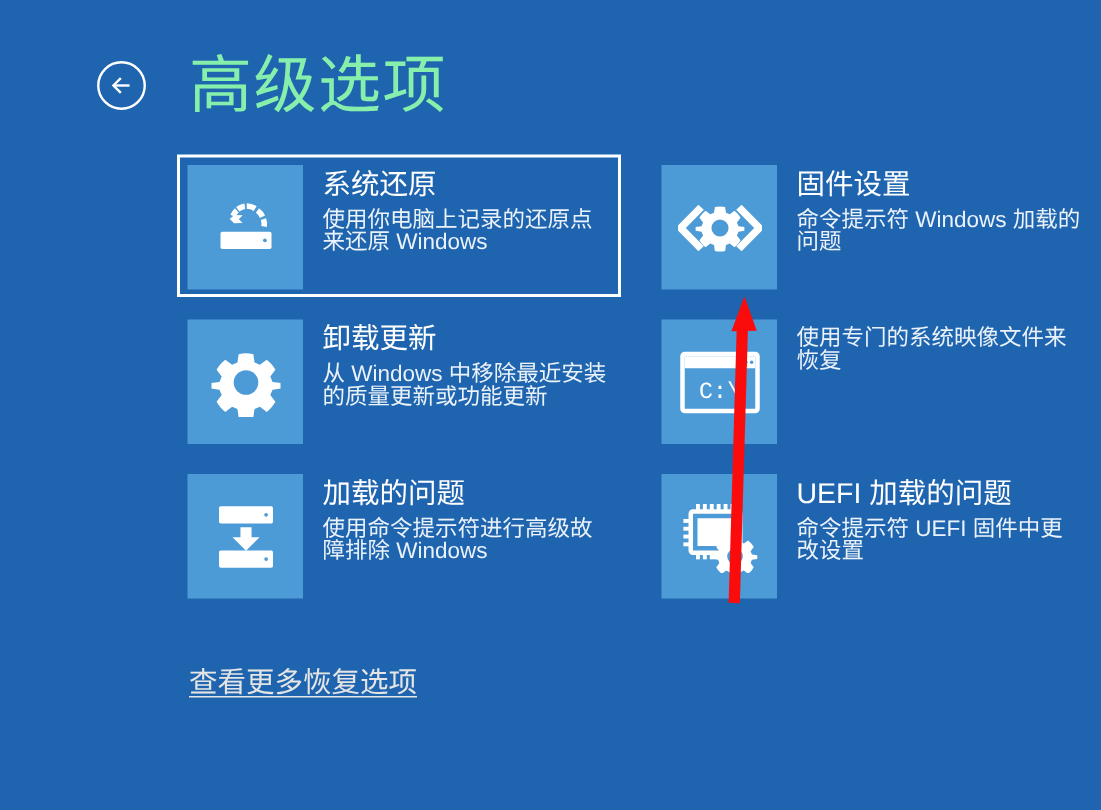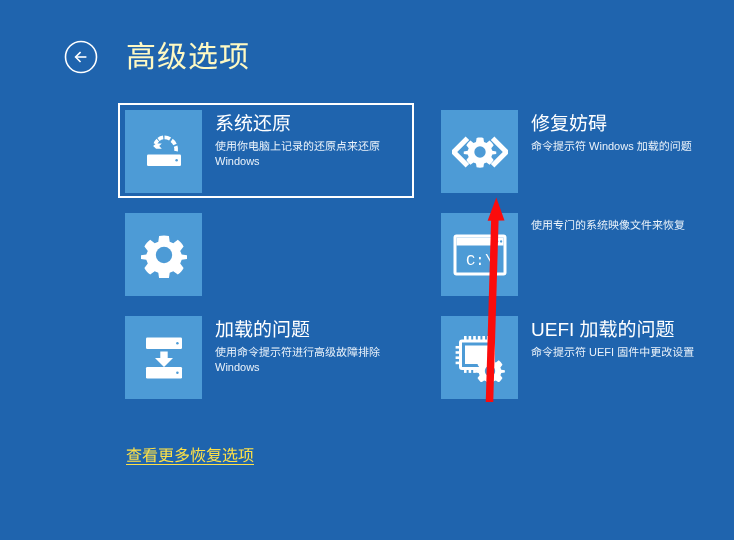--- a/index.html
+++ b/index.html
@@ -35,25 +35,25 @@
   }
   .back-btn {
     width: 38px;
     height: 38px;
     flex: 0 0 38px;
     display: block;
     cursor: pointer;
   }
   .page-title {
     margin-left: 26px;
-    font-size: 30px;
+    font-size: 42px;
     line-height: 44px;
     font-weight: 400;
     letter-spacing: 1px;
-    color: #fef9c3;
+    color: #86efac;
     white-space: nowrap;
   }
 
   
   .grid {
     position: absolute;
     left: 118px;
     top: 103px;
     width: 616px;
     height: 305px;
@@ -100,34 +100,34 @@
   }
   .tile-title {
     font-size: 19px;
     line-height: 24px;
     font-weight: 400;
     color: #ffffff;
     white-space: nowrap;
   }
   .tile-desc {
     margin-top: 3px;
-    font-size: 11px;
+    font-size: 15px;
     line-height: 15px;
     color: #eaf2fa;
     max-width: 198px;
   }
 
   
   .more-link {
     position: absolute;
     left: 126px;
     top: 443px;
-    font-size: 16px;
+    font-size: 19px;
     line-height: 26px;
-    color: #fde047;
+    color: #e5e5e5;
     text-decoration: underline;
     text-underline-offset: 3px;
     cursor: pointer;
     white-space: nowrap;
   }
 
   
   .annotation {
     position: absolute;
     left: 0;
@@ -189,20 +189,24 @@
                        c-1.4 2.6 -3.4 4.9 -5.8 6.7 l-4.5 -3.4 -3.6 1.5 -0.8 5.6
                        c-1.6 0.4 -3.2 0.6 -4.9 0.6 s-3.3 -0.2 -4.9 -0.6
                        l-0.8 -5.6 -3.6 -1.5 -4.5 3.4 c-2.4 -1.8 -4.4 -4.1 -5.8 -6.7
                        l3.4 -4.5 -1.5 -3.6 -5.6 -0.8 c-0.2 -1.2 -0.2 -2.4 0 -3.6
                        l5.6 -0.8 1.5 -3.6 -3.4 -4.5 c1.4 -2.6 3.4 -4.9 5.8 -6.7
                        l4.5 3.4 3.6 -1.5 0.8 -5.6 c1.6 -0.4 3.2 -0.6 4.9 -0.6 z"></path>
             </g>
             <circle cx="23" cy="23" r="8.2" fill="#4d9bd6"></circle>
           </svg>
         </div>
+        <div class="tile-text">
+          <div class="tile-title">卸载更新</div>
+          <div class="tile-desc">从 Windows 中移除最近安装的质量更新或功能更新</div>
+        </div>
       </div>
 
       <div class="tile">
         <div class="tile-icon">
           <svg width="50" height="48" viewBox="0 0 50 48">
             <g fill="#ffffff">
               <rect x="7" y="3.5" width="36" height="11.5" rx="1.2"></rect>
               <rect x="7" y="33" width="36" height="11.5" rx="1.2"></rect>
               <path d="M21.3 17.5 h7.4 v6.6 h5.3 l-9.0 9.0 -9.0 -9.0 h5.3 z"></path>
             </g>
@@ -237,21 +241,21 @@
                        c-1.1 0.3 -2.2 0.4 -3.4 0.4 s-2.3 -0.1 -3.4 -0.4
                        l-0.6 -3.9 -2.5 -1.0 -3.1 2.4 c-1.7 -1.3 -3.1 -2.9 -4.1 -4.7
                        l2.4 -3.1 -1.0 -2.5 -3.9 -0.6 c-0.1 -0.8 -0.1 -1.7 0 -2.5
                        l3.9 -0.6 1.0 -2.5 -2.4 -3.1 c1.0 -1.8 2.4 -3.4 4.1 -4.7
                        l3.1 2.4 2.5 -1.0 0.6 -3.9 c1.1 -0.3 2.2 -0.4 3.4 -0.4 z"></path>
             </g>
             <circle cx="28" cy="20" r="5.7" fill="#4d9bd6"></circle>
           </svg>
         </div>
         <div class="tile-text">
-          <div class="tile-title">修复妨碍</div>
+          <div class="tile-title">固件设置</div>
           <div class="tile-desc">命令提示符 Windows 加载的问题</div>
         </div>
       </div>
 
       <div class="tile">
         <div class="tile-icon">
           <svg width="54" height="42" viewBox="0 0 54 42">
 
             <rect x="2" y="2" width="50" height="38" rx="1.5" fill="none" stroke="#ffffff" stroke-width="3"></rect>
 

